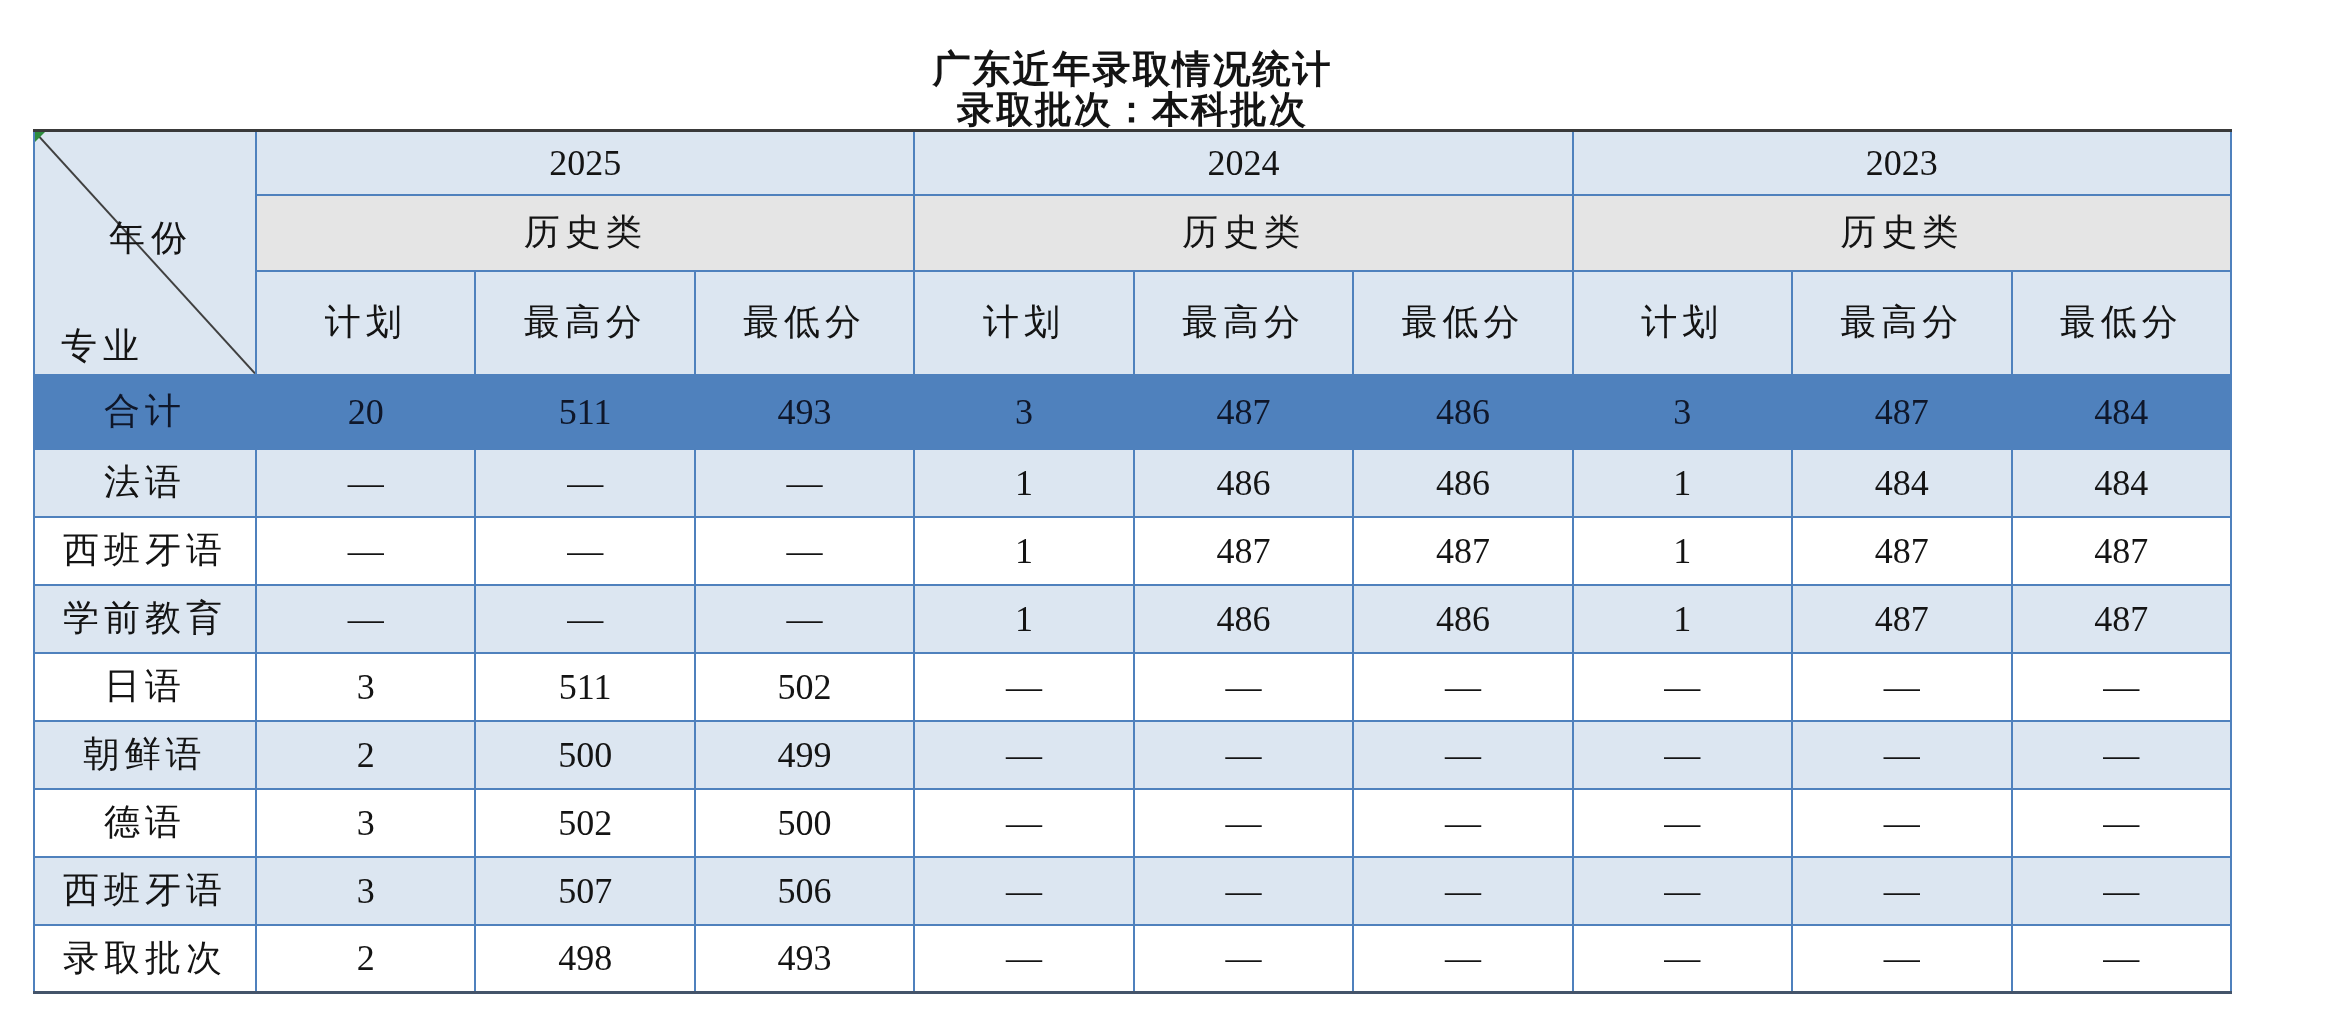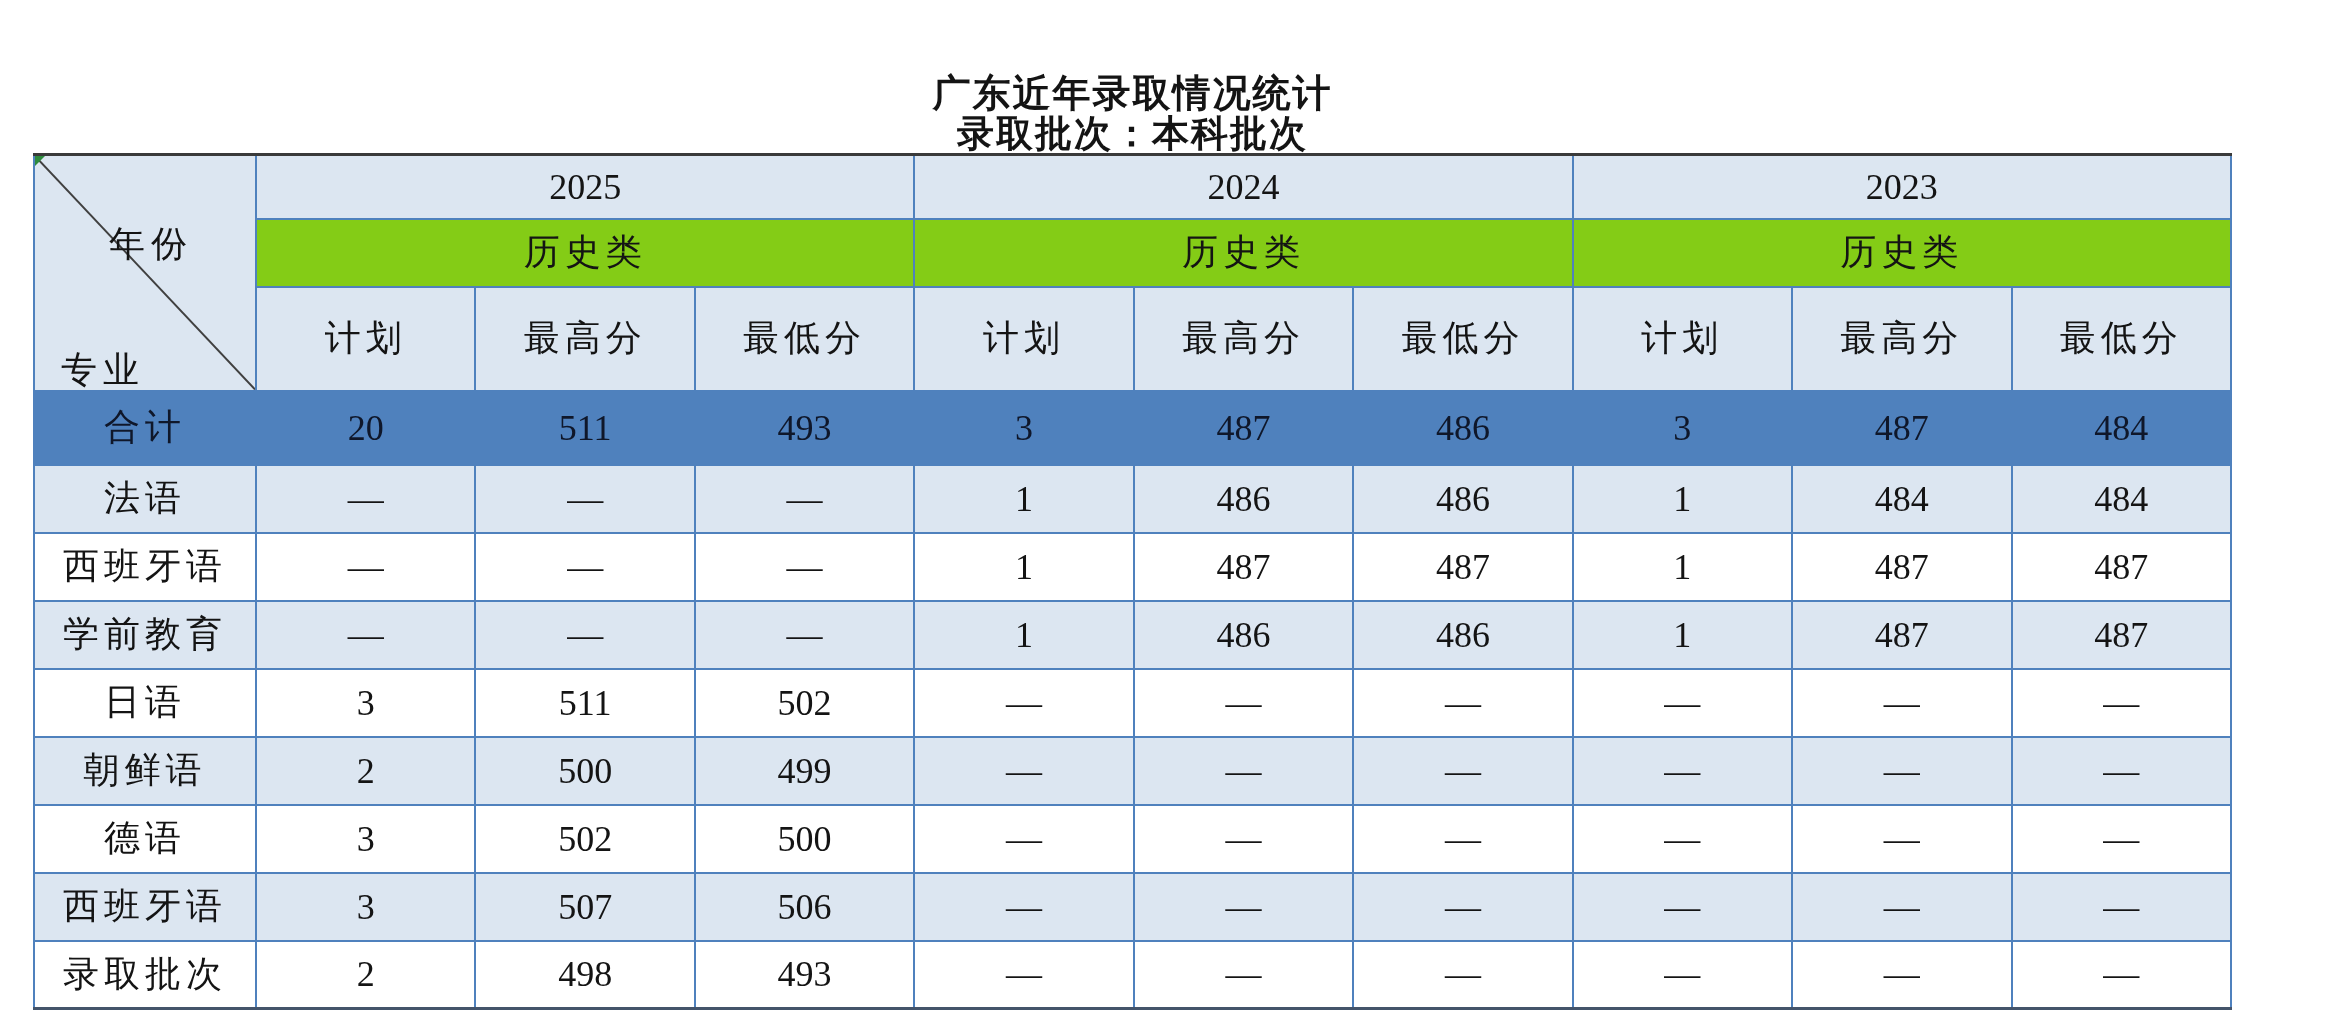--- a/index.html
+++ b/index.html
@@ -9,21 +9,21 @@
     font-family: "Liberation Serif", "DejaVu Serif", serif;
     color: #141414;
     overflow: hidden;
   }
   .page { width: 2329px; height: 1034px; position: relative; }
 
   
   .header-block {
     width: 2199px;
     margin-left: 33px;
-    padding-top: 72px;
+    padding-top: 48px;
     text-align: center;
   }
   .main-title {
     font-size: 38px;
     font-weight: bold;
     line-height: 42px;
     letter-spacing: 2px;
   }
   .sub-title {
     font-size: 37px;
@@ -44,21 +44,21 @@
     border: 2px solid #4f81bd;
     text-align: center;
     vertical-align: middle;
     padding: 0;
     overflow: hidden;
   }
   
   table.stats { border-top: 3px solid #3a3a3a; border-bottom: 3px solid #44546a; }
 
   thead tr.year-row    { height: 64px;  background: #dce6f1; }
-  thead tr.cat-row     { height: 68px;  background: #84cc16; }
+  thead tr.cat-row     { height: 76px;  background: #e5e5e5; }
   thead tr.metric-row  { height: 104px; background: #dce6f1; }
 
   tbody tr { height: 68px; background: #ffffff; }
   tbody tr:nth-child(even) { background: #dce6f1; }
   tbody tr.row-total {
     height: 74px;
     background: #4f81bd;
     color: #0f172a;
   }
 
@@ -69,21 +69,21 @@
     position: relative;
     background: #dce6f1;
   }
   td.corner svg.diag {
     position: absolute;
     left: 0; top: 0;
     width: 100%; height: 100%;
     display: block;
   }
   .corner-label { position: absolute; font-size: 36px; letter-spacing: 6px; }
-  .corner-year  { top: 64px;  left: 74px; }
+  .corner-year  { top: 82px;  left: 74px; }
   .corner-major { top: 190px; left: 26px; }
   .err-indicator {
     position: absolute;
     left: 0; top: 0;
     width: 0; height: 0;
     border-top: 10px solid #2e8b3d;
     border-right: 10px solid transparent;
   }
 </style>
 </head>

